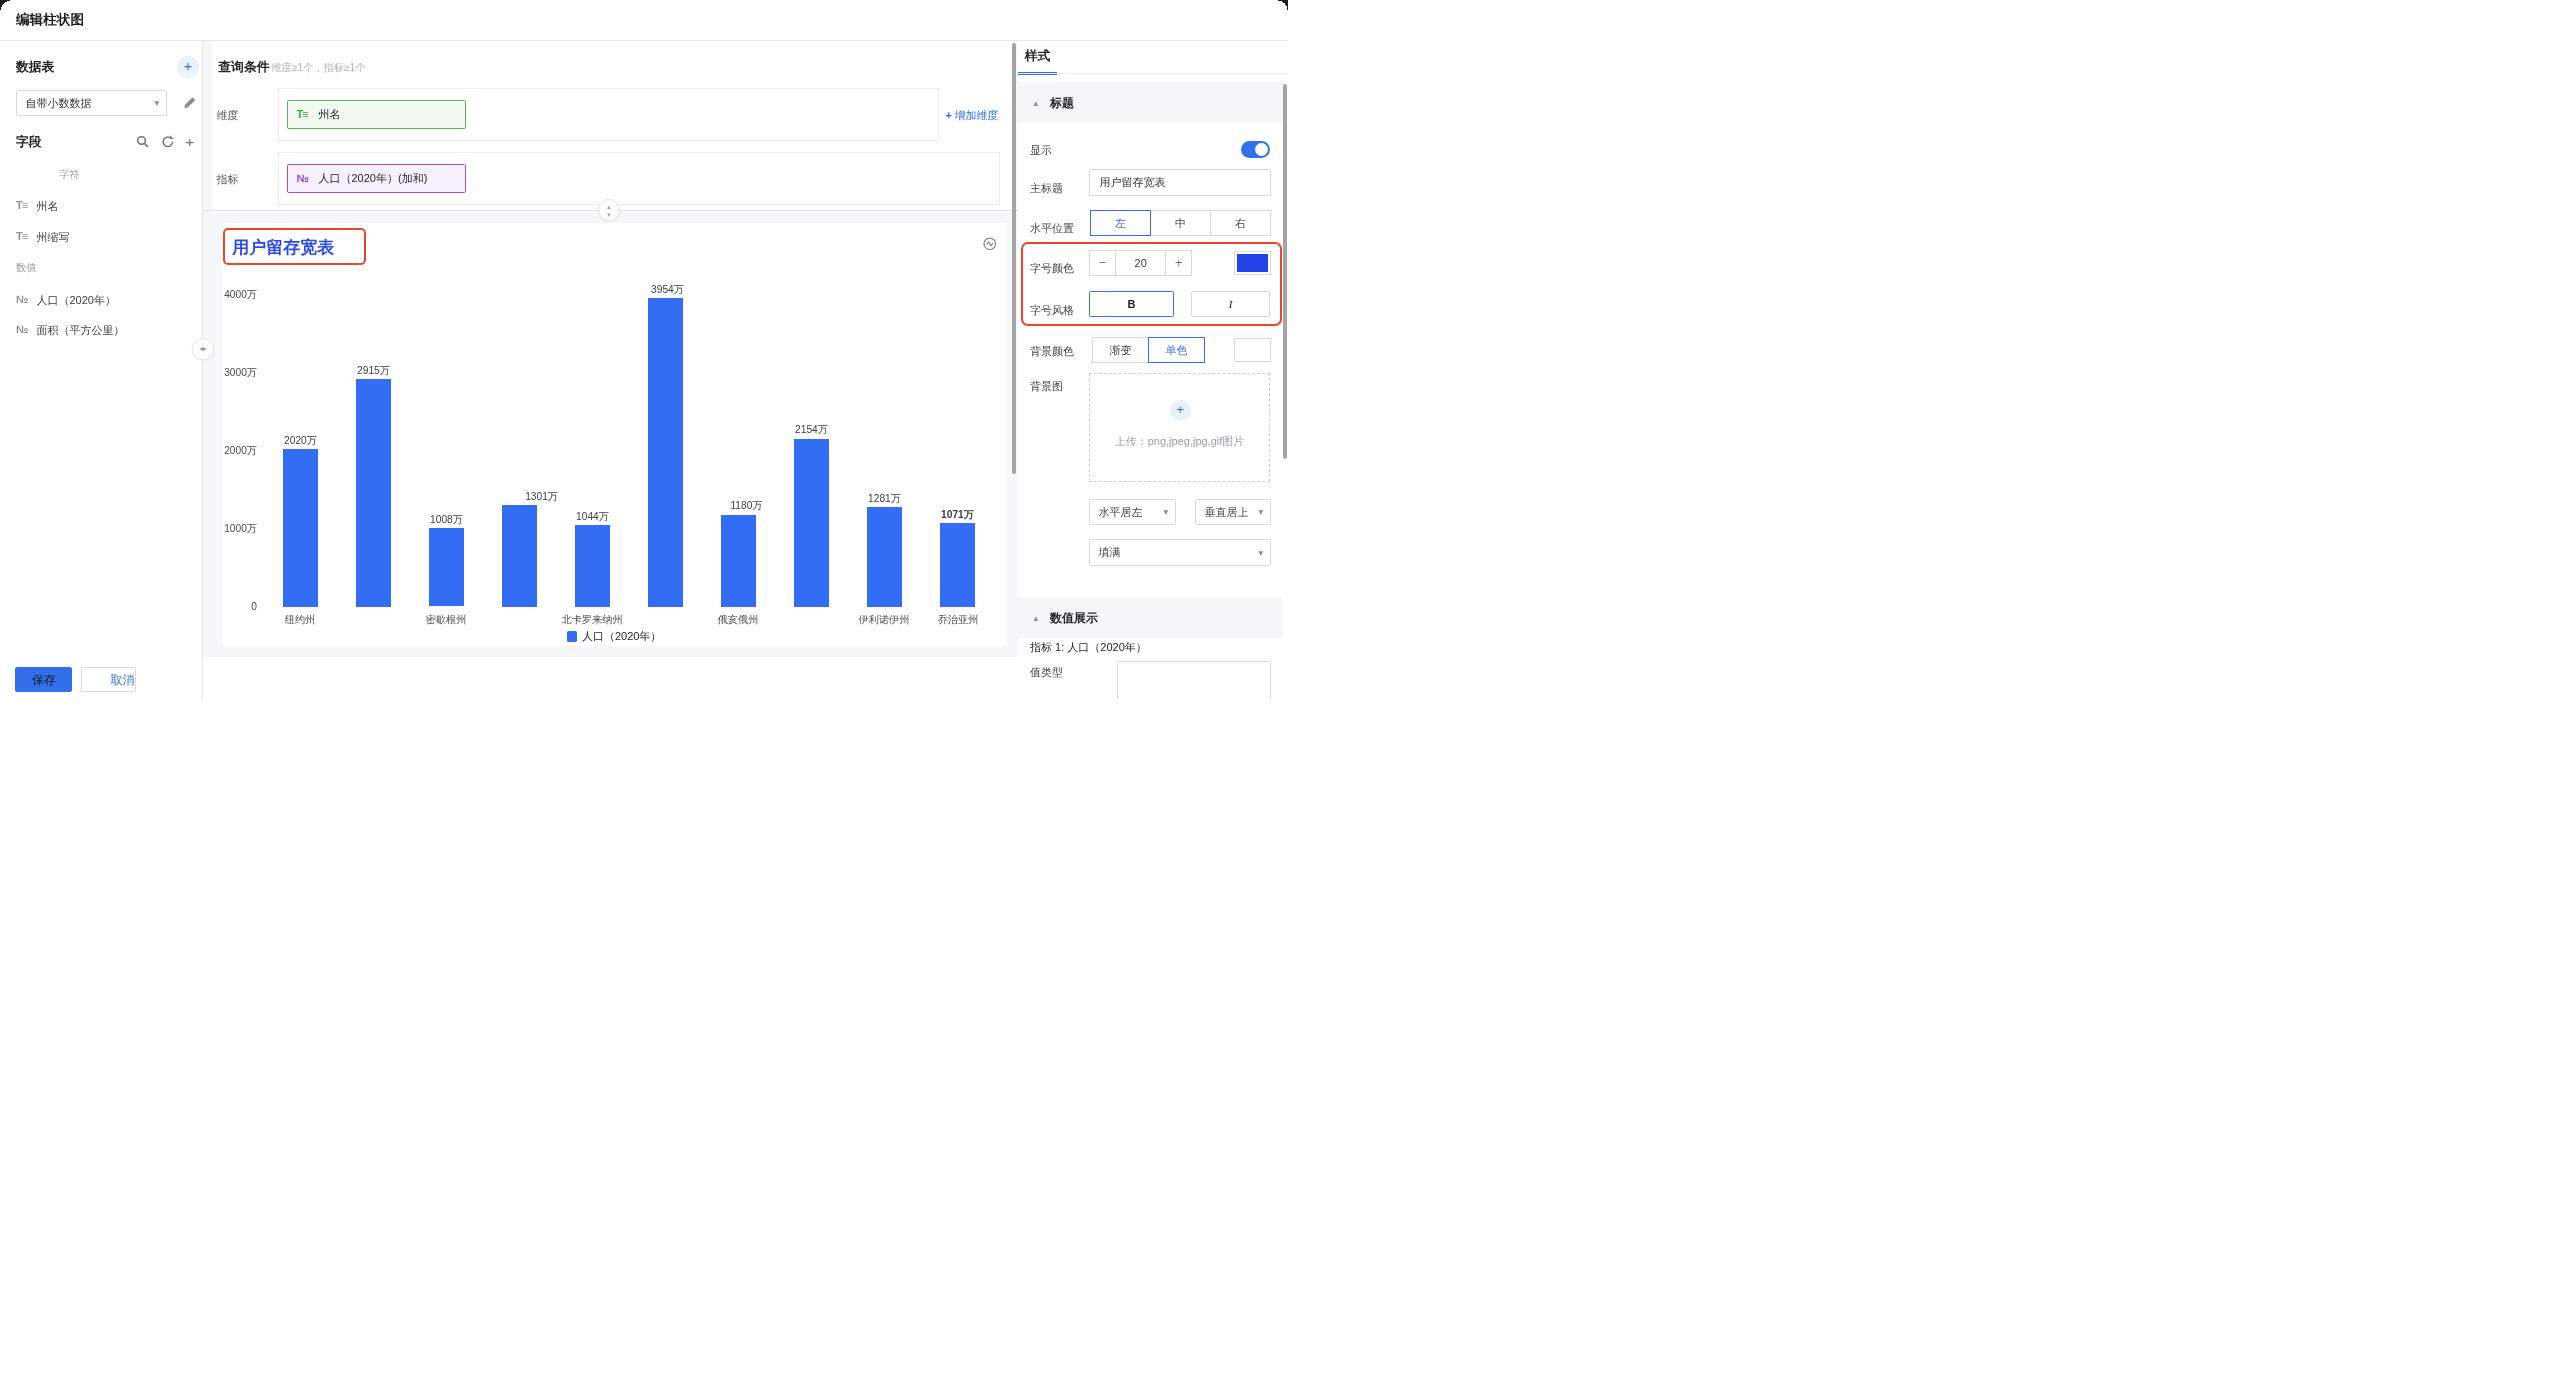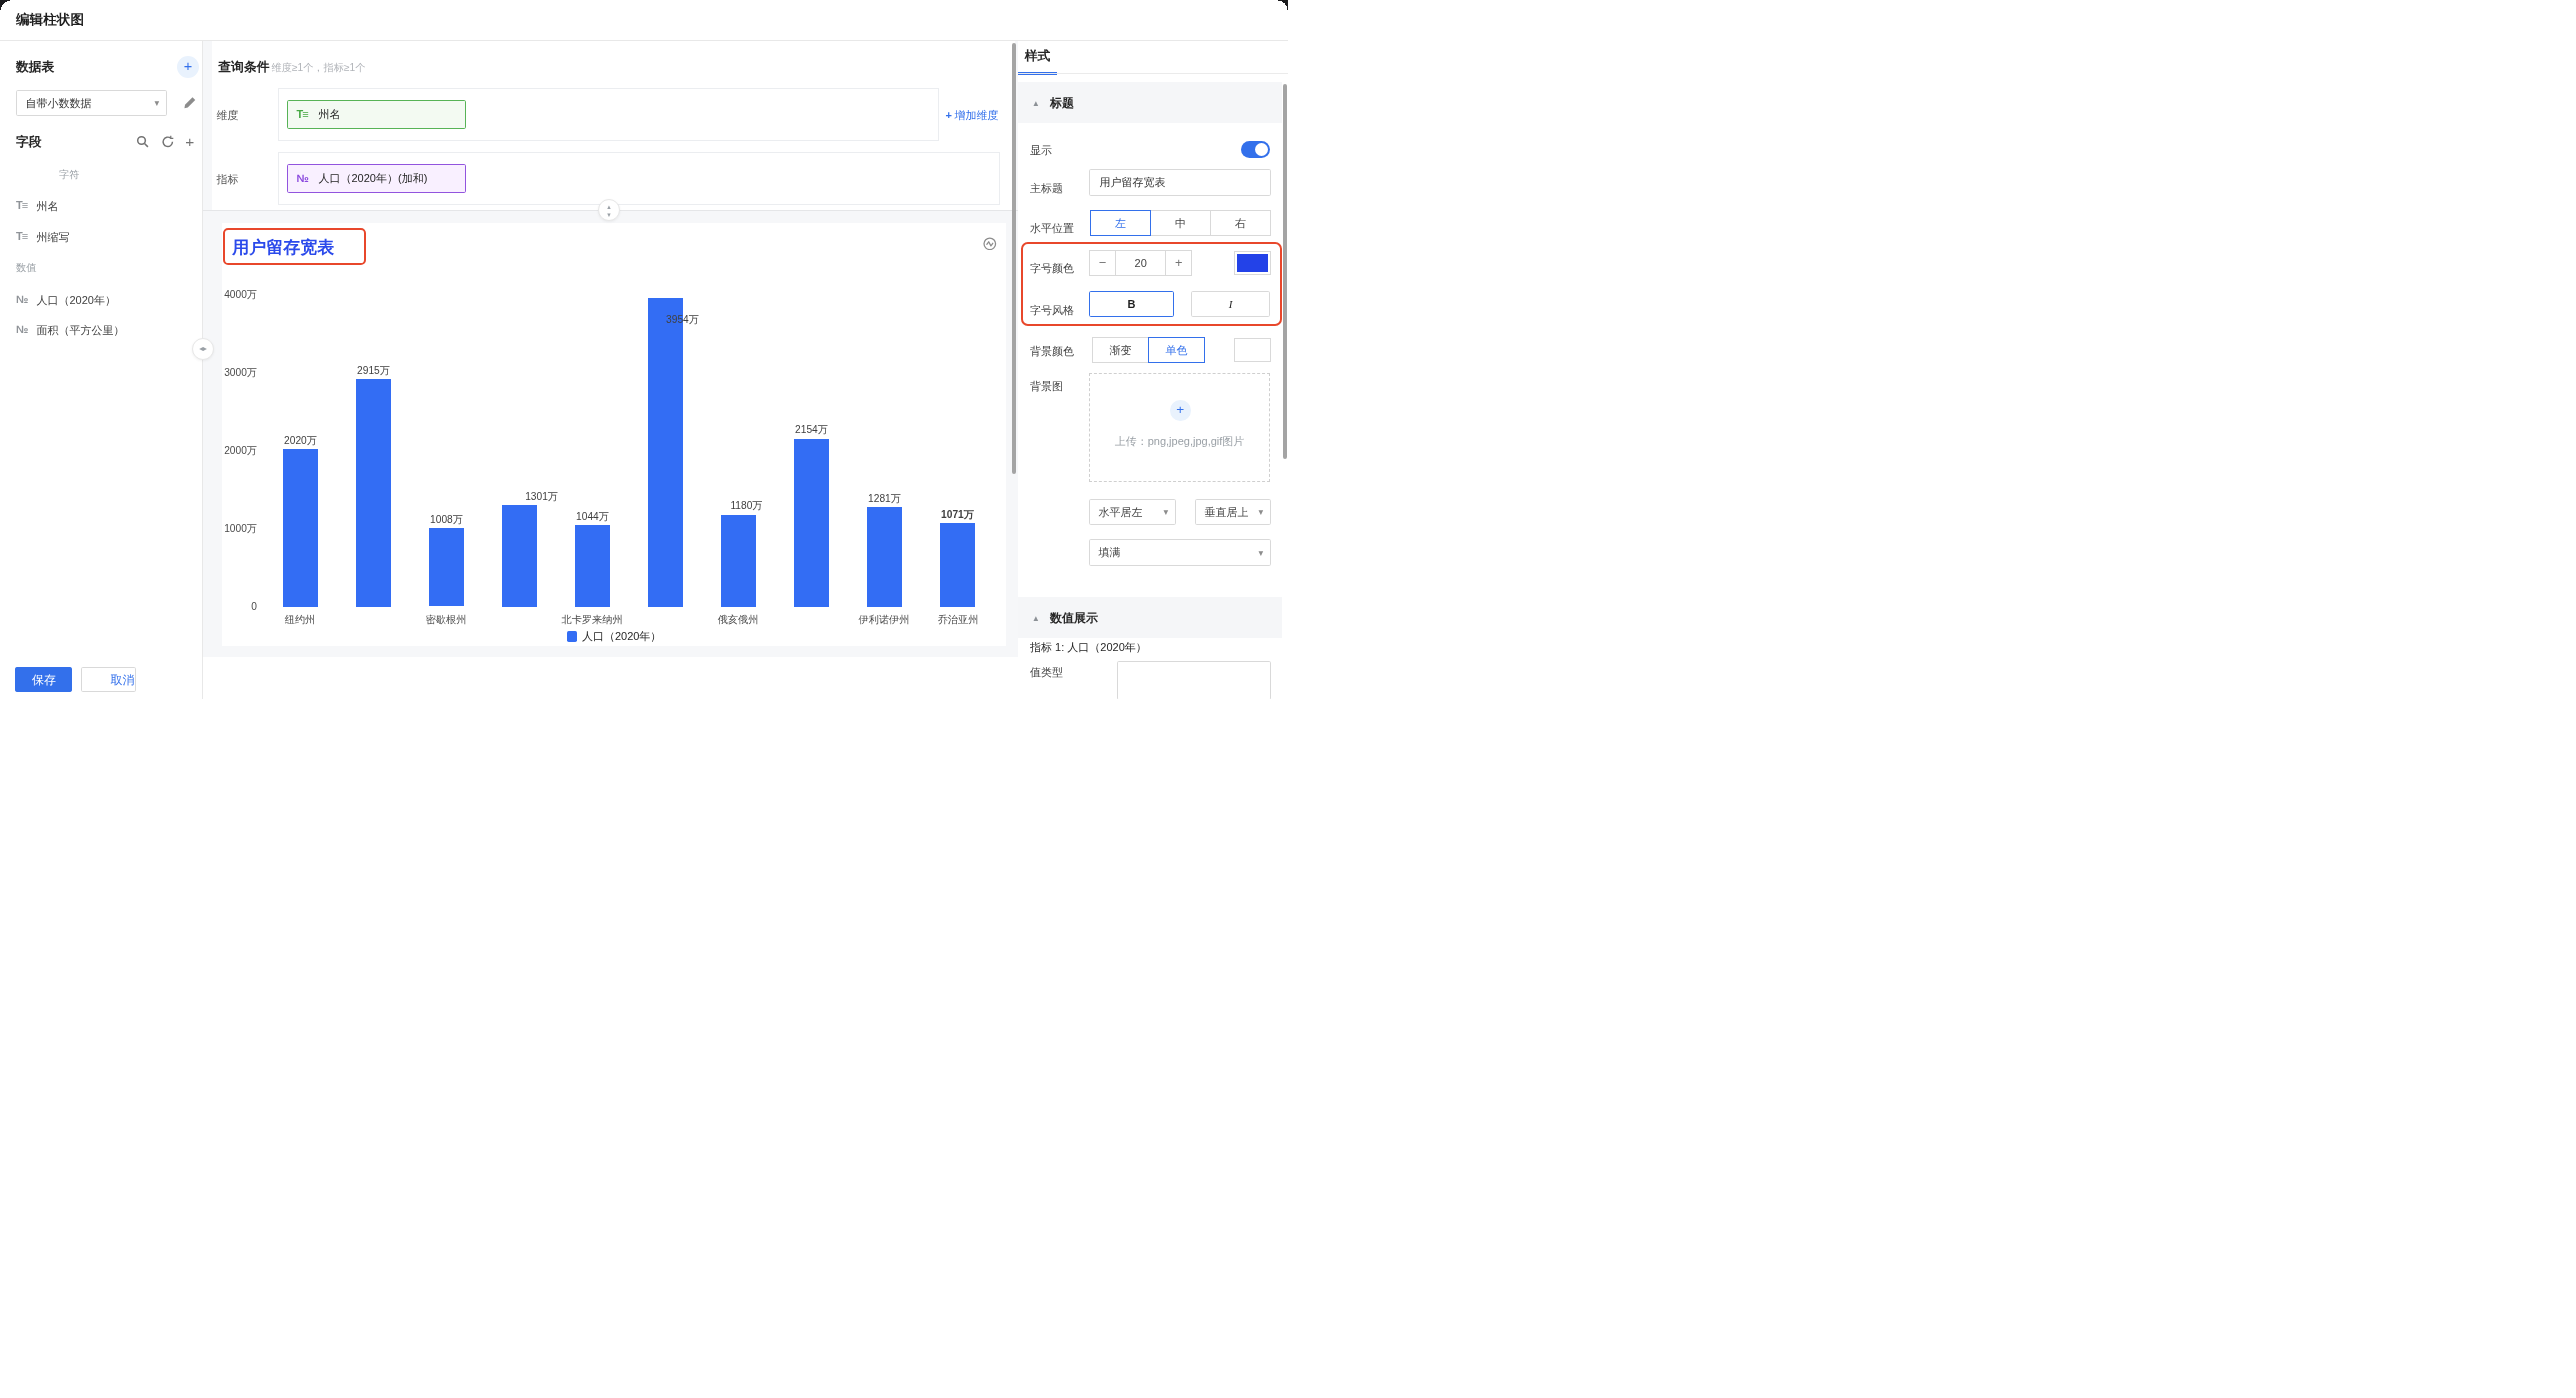--- a/index.html
+++ b/index.html
@@ -106,21 +106,21 @@
                background:#E9F2FD; color:var(--accent); font-size:13.6px; text-align:center; line-height:19.6px;}
   .upload-hint{position:absolute; left:0; right:0; top:60px; text-align:center; color:var(--txt-gray); font-size:11px;}
   .dd{position:absolute; height:25.6px; border:0.9px solid var(--border); border-radius:1.7px; background:#fff;
       line-height:24px; padding-left:8.5px; cursor:pointer; color:#424242;}
   .dd .caret{position:absolute; right:6.8px; top:0; color:#8c8c8c; font-size:9.4px;}
   .metric-line{position:absolute; left:12px; top:599px; font-size:11px; color:var(--txt-dark);}
 
   
   .footer-btn{position:absolute; top:667px; height:25px; border-radius:1.7px; text-align:center;
               line-height:24px; font-size:12px; cursor:pointer; z-index:6;}
-  .btn-save{left:15.4px; width:57px; background:var(--accent); color:#ffffff; border:0.9px solid var(--accent);}
+  .btn-save{left:15.4px; width:57px; background:var(--accent); color:#0f172a; border:0.9px solid var(--accent);}
   .btn-cancel{left:81px; width:55px; background:#fff; color:var(--accent); border:0.9px solid var(--border);padding-left:28px;}
   .handle{position:absolute; width:22px; height:22px; border-radius:50%; background:#fff;
           border:0.9px solid #e7e7e7; box-shadow:0 0.9px 2.6px rgba(0,0,0,.06); z-index:8; color:#9aa0a6;
           cursor:pointer; text-align:center;}
   .handle-v{left:598px; top:199px; font-size:6.8px; line-height:7.7px; padding-top:3.4px;}
   .handle-h{left:192px; top:338px; font-size:7.7px; line-height:20.5px; letter-spacing:0;}
   .scrollbar{position:absolute; width:4.3px; border-radius:2.6px; background:#a4a4a4; z-index:9;}
   .sb-center{left:1012px; top:43px; height:431px;}
   .sb-panel{left:1283px; top:84px; height:375px;}
   .annotation{position:absolute; border:2.6px solid var(--red); border-radius:5.1px; z-index:50; pointer-events:none;}
@@ -227,21 +227,21 @@
         <div class="bar-val" style="left: 40px; top: 211px;">2020万</div>
         <div class="bar" style="left: 134px; top: 156px; height: 228px;"></div>
         <div class="bar-val" style="left: 113px; top: 141px;">2915万</div>
         <div class="bar" style="left: 207px; top: 305px; height: 78px;"></div>
         <div class="bar-val" style="left: 186px; top: 290px;">1008万</div>
         <div class="bar" style="left: 280px; top: 282px; height: 102px;"></div>
         <div class="bar-val" style="left: 259px; top: 267px; text-align: right;">1301万</div>
         <div class="bar" style="left: 353px; top: 302px; height: 82px;"></div>
         <div class="bar-val" style="left: 332px; top: 287px;">1044万</div>
         <div class="bar" style="left: 426px; top: 75px; height: 309px;"></div>
-        <div class="bar-val" style="left: 422px; top: 60px; margin-top: 30px;">3954万</div>
+        <div class="bar-val" style="left: 407px; top: 60px;">3954万</div>
         <div class="bar" style="left: 499px; top: 292px; height: 92px;"></div>
         <div class="bar-val" style="left: 486px; top: 276px;">1180万</div>
         <div class="bar" style="left: 572px; top: 216px; height: 168px;"></div>
         <div class="bar-val" style="left: 551px; top: 200px;">2154万</div>
         <div class="bar" style="left: 645px; top: 284px; height: 100px;"></div>
         <div class="bar-val" style="left: 624px; top: 269px;">1281万</div>
         <div class="bar" style="left: 718px; top: 300px; height: 84px;"></div>
         <div class="bar-val" style="left: 697px; top: 285px; font-weight: bold;">1071万</div>
         <div class="x-tick" style="left: 27px;">纽约州</div>
         <div class="x-tick" style="left: 173px;">密歇根州</div>

